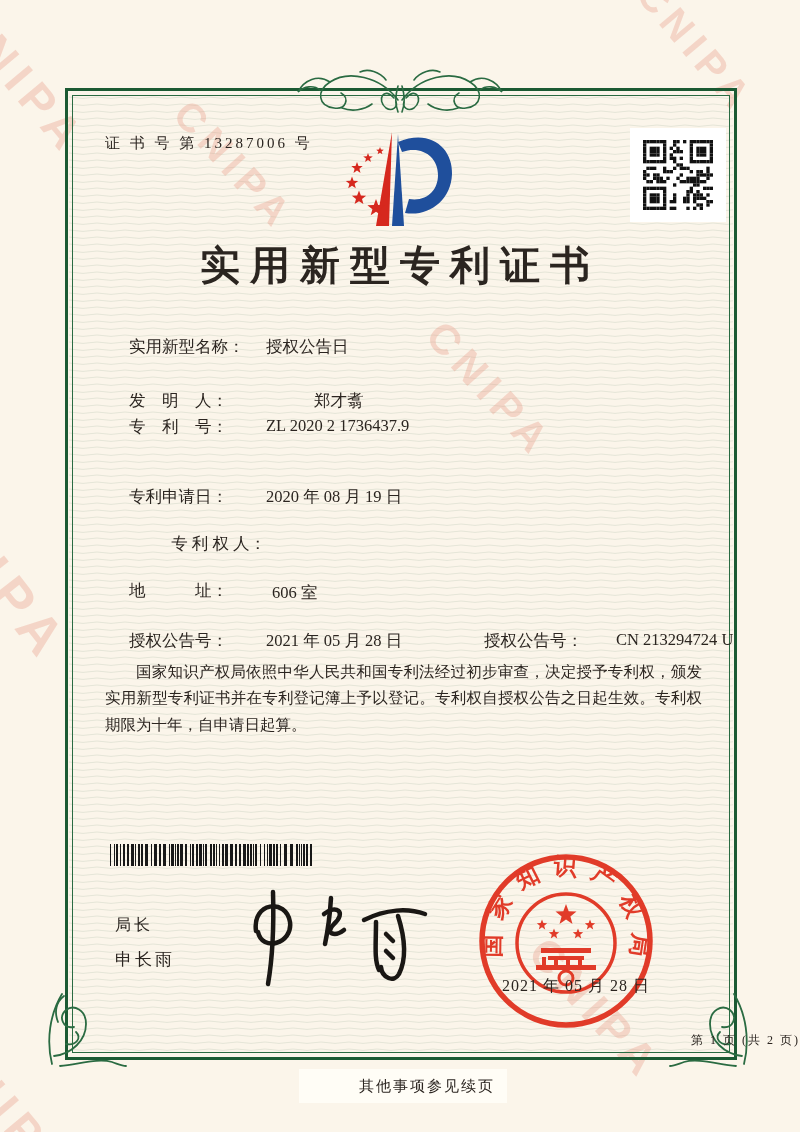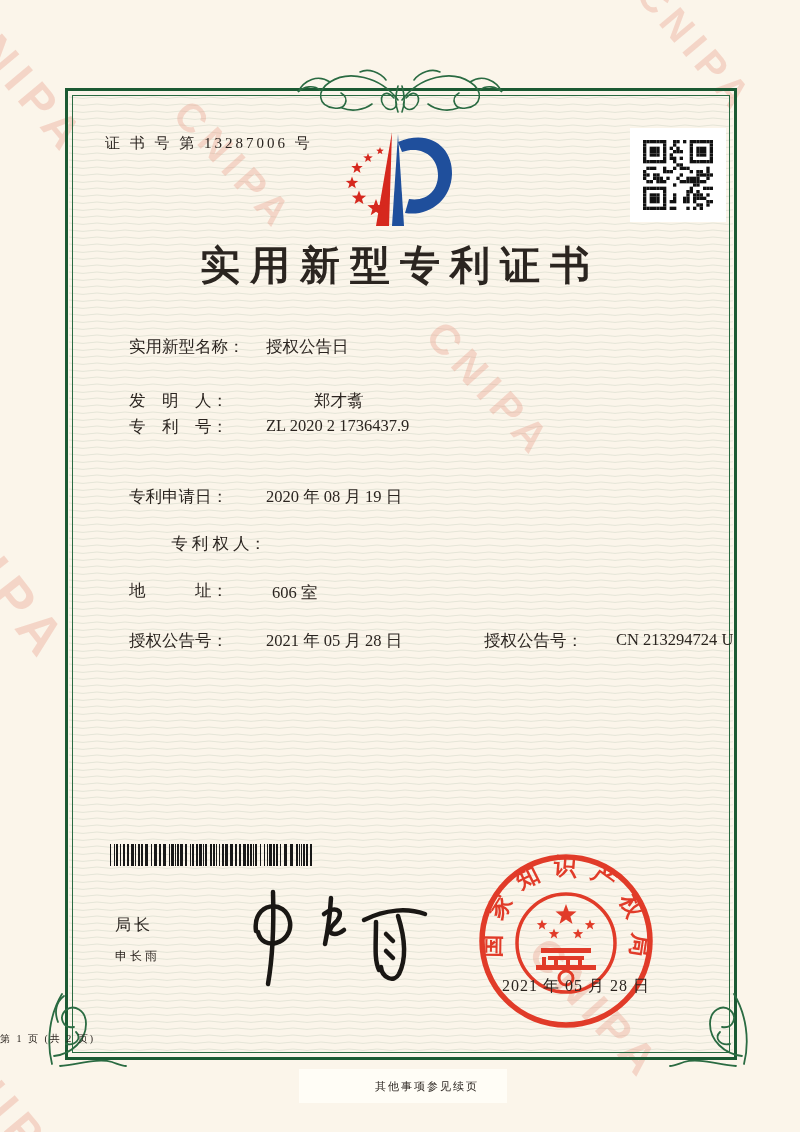--- a/index.html
+++ b/index.html
@@ -23,29 +23,29 @@
   .row{position:absolute;left:105px;display:flex;font-size:16.5px;z-index:3;margin-left:24px;}
   .row .lab{width:137px;flex:none;}
   .addr-val{width:424px;line-height:26px;}
   .grant-val{width:218px;flex:none;}
   .grant-lab2{width:132px;flex:none;}
   .paras{position:absolute;left:105px;top:659px;width:597px;font-size:15.5px;line-height:26.4px;
       text-align:justify;z-index:3;}
   .paras p{margin:0;text-indent:2em;}
   .barcode{position:absolute;left:110px;top:844px;z-index:3;}
   .sig-title{position:absolute;left:115px;top:915px;font-size:16px;letter-spacing:3px;z-index:3;}
-  .sig-name{position:absolute;left:115px;top:948px;font-size:12px;letter-spacing:3px;z-index:3;}
+  .sig-name{position:absolute;left:115px;top:948px;font-size:17px;letter-spacing:3px;z-index:3;}
   .signature{position:absolute;left:228px;top:886px;z-index:3;}
   .seal{position:absolute;left:478px;top:853px;z-index:4;opacity:.95;}
   .seal-date{position:absolute;left:502px;top:976px;font-size:16px;letter-spacing:1px;z-index:5;}
-  .footer-page{position:absolute;left:0;right:0;top:1032px;text-align:left;font-size:10px;
+  .footer-page{position:absolute;left:0;right:0;top:1032px;text-align:right;font-size:12px;
       letter-spacing:2px;z-index:3;}
   .note-box{position:absolute;left:299px;top:1069px;width:208px;height:34px;background:#fffdf6;
       z-index:3;display:flex;align-items:center;justify-content:center;}
-  .note-box span{font-size:11px;letter-spacing:2px;margin-left:48px;}
+  .note-box span{font-size:15px;letter-spacing:2px;margin-left:48px;}
 </style>
 </head>
 <body>
 
 <div class="sheet">
 
   <svg id="waves" class="waves">
       <path d="M0 5 q 14 2.8 28 0 q 14 2.8 28 0 q 14 2.8 28 0 q 14 2.8 28 0 q 14 2.8 28 0 q 14 2.8 28 0 q 14 2.8 28 0 q 14 2.8 28 0 q 14 2.8 28 0 q 14 2.8 28 0 q 14 2.8 28 0 q 14 2.8 28 0 q 14 2.8 28 0 q 14 2.8 28 0 q 14 2.8 28 0 q 14 2.8 28 0 q 14 2.8 28 0 q 14 2.8 28 0 q 14 2.8 28 0 q 14 2.8 28 0 q 14 2.8 28 0 q 14 2.8 28 0 q 14 2.8 28 0 q 14 2.8 28 0" fill="none" stroke="rgba(30,90,50,0.10)" stroke-width="1"></path>
       <path d="M0 12 q 14 2.8 28 0 q 14 2.8 28 0 q 14 2.8 28 0 q 14 2.8 28 0 q 14 2.8 28 0 q 14 2.8 28 0 q 14 2.8 28 0 q 14 2.8 28 0 q 14 2.8 28 0 q 14 2.8 28 0 q 14 2.8 28 0 q 14 2.8 28 0 q 14 2.8 28 0 q 14 2.8 28 0 q 14 2.8 28 0 q 14 2.8 28 0 q 14 2.8 28 0 q 14 2.8 28 0 q 14 2.8 28 0 q 14 2.8 28 0 q 14 2.8 28 0 q 14 2.8 28 0 q 14 2.8 28 0 q 14 2.8 28 0" fill="none" stroke="rgba(30,90,50,0.10)" stroke-width="1"></path>
       <path d="M0 19 q 14 2.8 28 0 q 14 2.8 28 0 q 14 2.8 28 0 q 14 2.8 28 0 q 14 2.8 28 0 q 14 2.8 28 0 q 14 2.8 28 0 q 14 2.8 28 0 q 14 2.8 28 0 q 14 2.8 28 0 q 14 2.8 28 0 q 14 2.8 28 0 q 14 2.8 28 0 q 14 2.8 28 0 q 14 2.8 28 0 q 14 2.8 28 0 q 14 2.8 28 0 q 14 2.8 28 0 q 14 2.8 28 0 q 14 2.8 28 0 q 14 2.8 28 0 q 14 2.8 28 0 q 14 2.8 28 0 q 14 2.8 28 0" fill="none" stroke="rgba(30,90,50,0.10)" stroke-width="1"></path>
@@ -482,20 +482,21 @@
     </span>
   </div>
   <div class="row" style="top:630px;">
     <span class="lab">授权公告号：</span>
     <span class="grant-val">2021 年 05 月 28 日</span>
     <span class="grant-lab2">授权公告号：</span>
     <span class="val">CN 213294724 U</span>
   </div>
 
   <div class="paras">
+    <p>国家知识产权局依照中华人民共和国专利法经过初步审查，决定授予专利权，颁发实用新型专利证书并在专利登记簿上予以登记。专利权自授权公告之日起生效。专利权期限为十年，自申请日起算。</p>
   </div>
 
   <svg id="barcode" class="barcode" width="205" height="22" viewBox="0 0 205 22">
       <rect x="0" y="0" width="1" height="22" fill="#181818"></rect>
       <rect x="4" y="0" width="1" height="22" fill="#181818"></rect>
       <rect x="6" y="0" width="2" height="22" fill="#181818"></rect>
       <rect x="10" y="0" width="1" height="22" fill="#181818"></rect>
       <rect x="13" y="0" width="2" height="22" fill="#181818"></rect>
       <rect x="17" y="0" width="2" height="22" fill="#181818"></rect>
       <rect x="21" y="0" width="3" height="22" fill="#181818"></rect>

